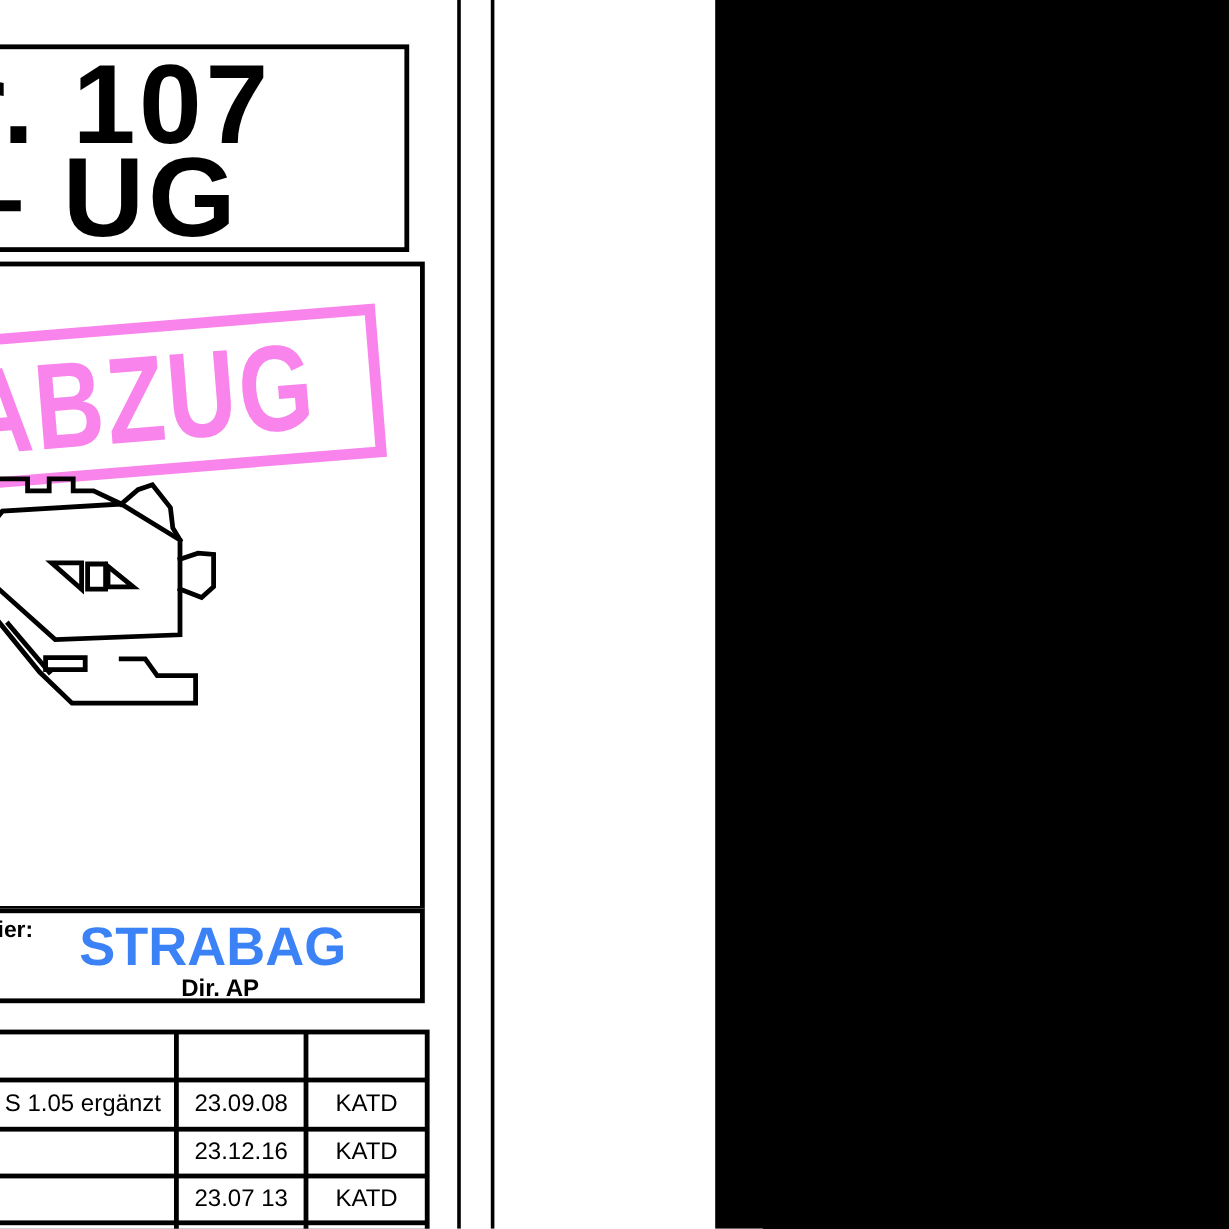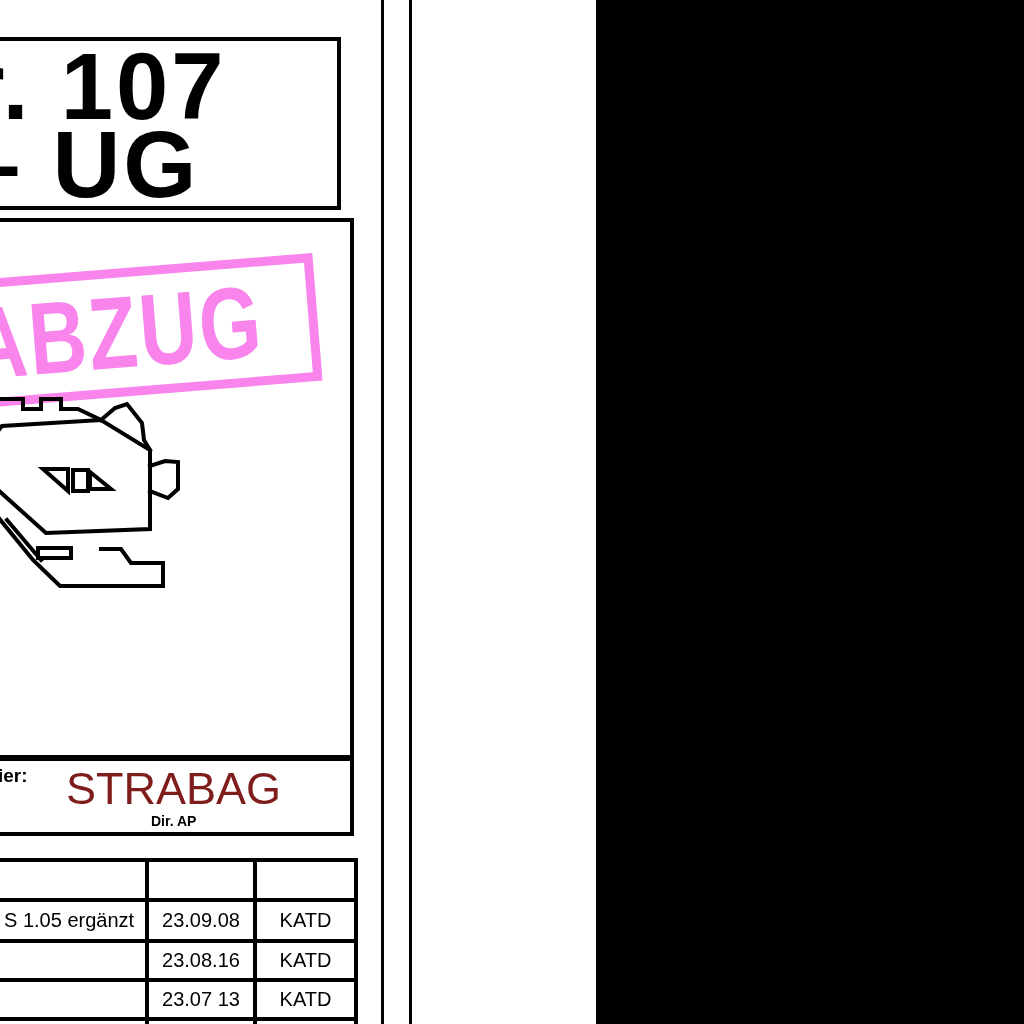--- a/index.html
+++ b/index.html
@@ -36,22 +36,22 @@
   }
 
   
   .site-svg { position:absolute; left:-2px; top:388px; width:200px; height:210px; z-index:5; }
   .site-svg path { fill:none; stroke:#000; stroke-width:4; stroke-linejoin:miter; stroke-linecap:square; }
 
   
   .publisher-box { left:-8px; top:757px; width:362px; height:79px; }
   .partner-label { position:absolute; left:2px; top:4px; font-size:19px; font-weight:700; }
   .logo { position:absolute; left:70px; top:4px; height:48px; line-height:48px;
-          font-size:45px; font-weight:400; color:#7f1d1d; letter-spacing:0px; white-space:nowrap; }
-  .logo-sub { position:absolute; left:155px; top:52px; font-size:14px; font-weight:700; }
+          font-size:45px; font-weight:700; color:#3b82f6; letter-spacing:0px; white-space:nowrap; }
+  .logo-sub { position:absolute; left:155px; top:52px; font-size:20px; font-weight:700; }
 
   
   .rev-table {
     position:absolute; left:-8px; top:858px; width:366px; height:172px;
     background:#000; box-sizing:border-box; padding:4px;
     display:grid; grid-template-columns:149px 104px 1fr;
     grid-template-rows:36px 37px 35px 35px 1fr; gap:4px;
   }
   .cell { background:#fff; display:flex; align-items:center; font-size:20px; overflow:hidden; }
   .cell.desc { justify-content:flex-start; padding-left:8px; }
@@ -101,21 +101,21 @@
   <div class="rev-table">
     <div class="cell desc"></div>
     <div class="cell ctr"></div>
     <div class="cell ctr"></div>
 
     <div class="cell desc">S 1.05 ergänzt</div>
     <div class="cell ctr">23.09.08</div>
     <div class="cell ctr">KATD</div>
 
     <div class="cell desc"></div>
-    <div class="cell ctr">23.08.16</div>
+    <div class="cell ctr">23.12.16</div>
     <div class="cell ctr">KATD</div>
 
     <div class="cell desc"></div>
     <div class="cell ctr">23.07 13</div>
     <div class="cell ctr">KATD</div>
 
     <div class="cell desc"></div>
     <div class="cell ctr"></div>
     <div class="cell ctr"></div>
   </div>

